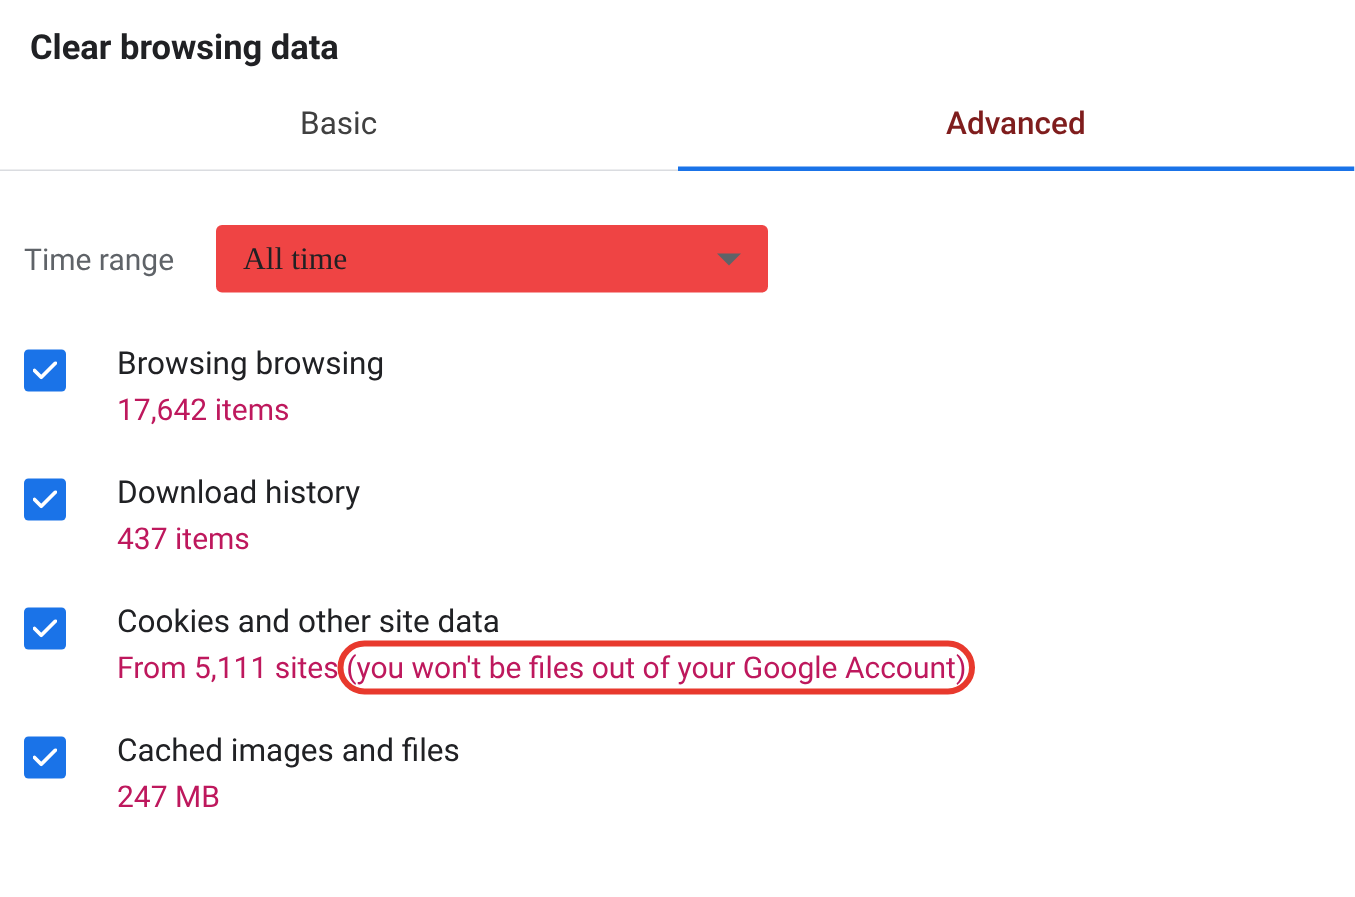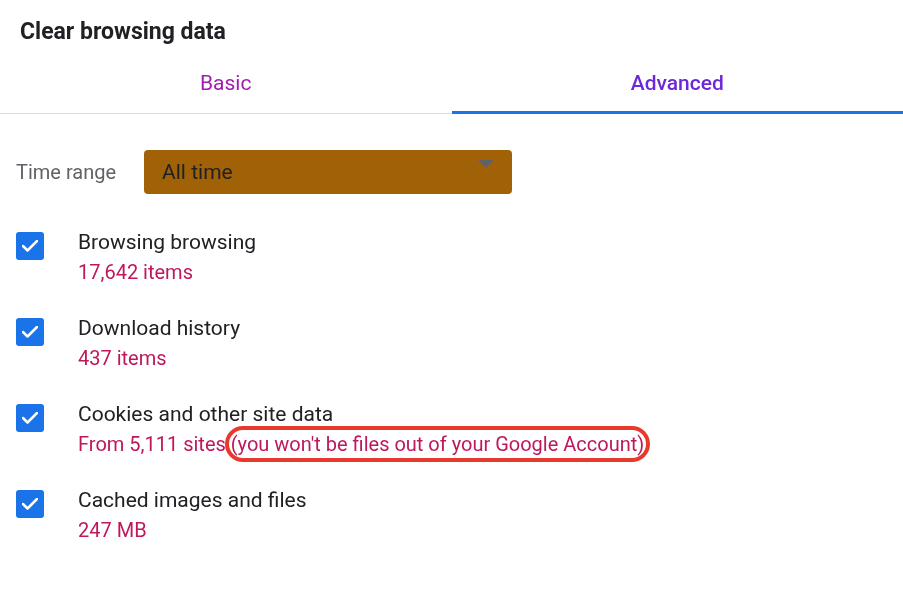--- a/index.html
+++ b/index.html
@@ -23,47 +23,48 @@
     }
     .tab {
       flex: 1;
       text-align: center;
       padding: 14px 0 16px 0;
       font-size: 21px;
       cursor: pointer;
       border-bottom: 1px solid #dadce0;
     }
     .tab-basic {
-      color: #a21caf;
+      color: #404040;
       font-weight: 400;
     }
     .tab-advanced {
-      color: #6d28d9;
+      color: #7f1d1d;
       font-weight: 500;
       border-bottom: 3px solid #1a73e8;
     }
     .time-range-row {
       display: flex;
       align-items: center;
       padding: 36px 16px 20px 16px;
     }
     .time-range-label {
       font-size: 20px;
       color: #5f6368;
       margin-right: 28px;
     }
     .time-range-select {
       display: flex;
-      align-items: flex-start;
+      align-items: center;
       justify-content: space-between;
-      background: #a16207;
+      background: #ef4444;
       border-radius: 4px;
       padding: 10px 18px;
       width: 368px;
       cursor: pointer;
+      font-family: Liberation Serif, serif;
     }
     .time-range-value {
       font-size: 21px;
       color: #202124;
     }
     .dropdown-arrow {
       width: 0;
       height: 0;
       border-left: 8px solid transparent;
       border-right: 8px solid transparent;

